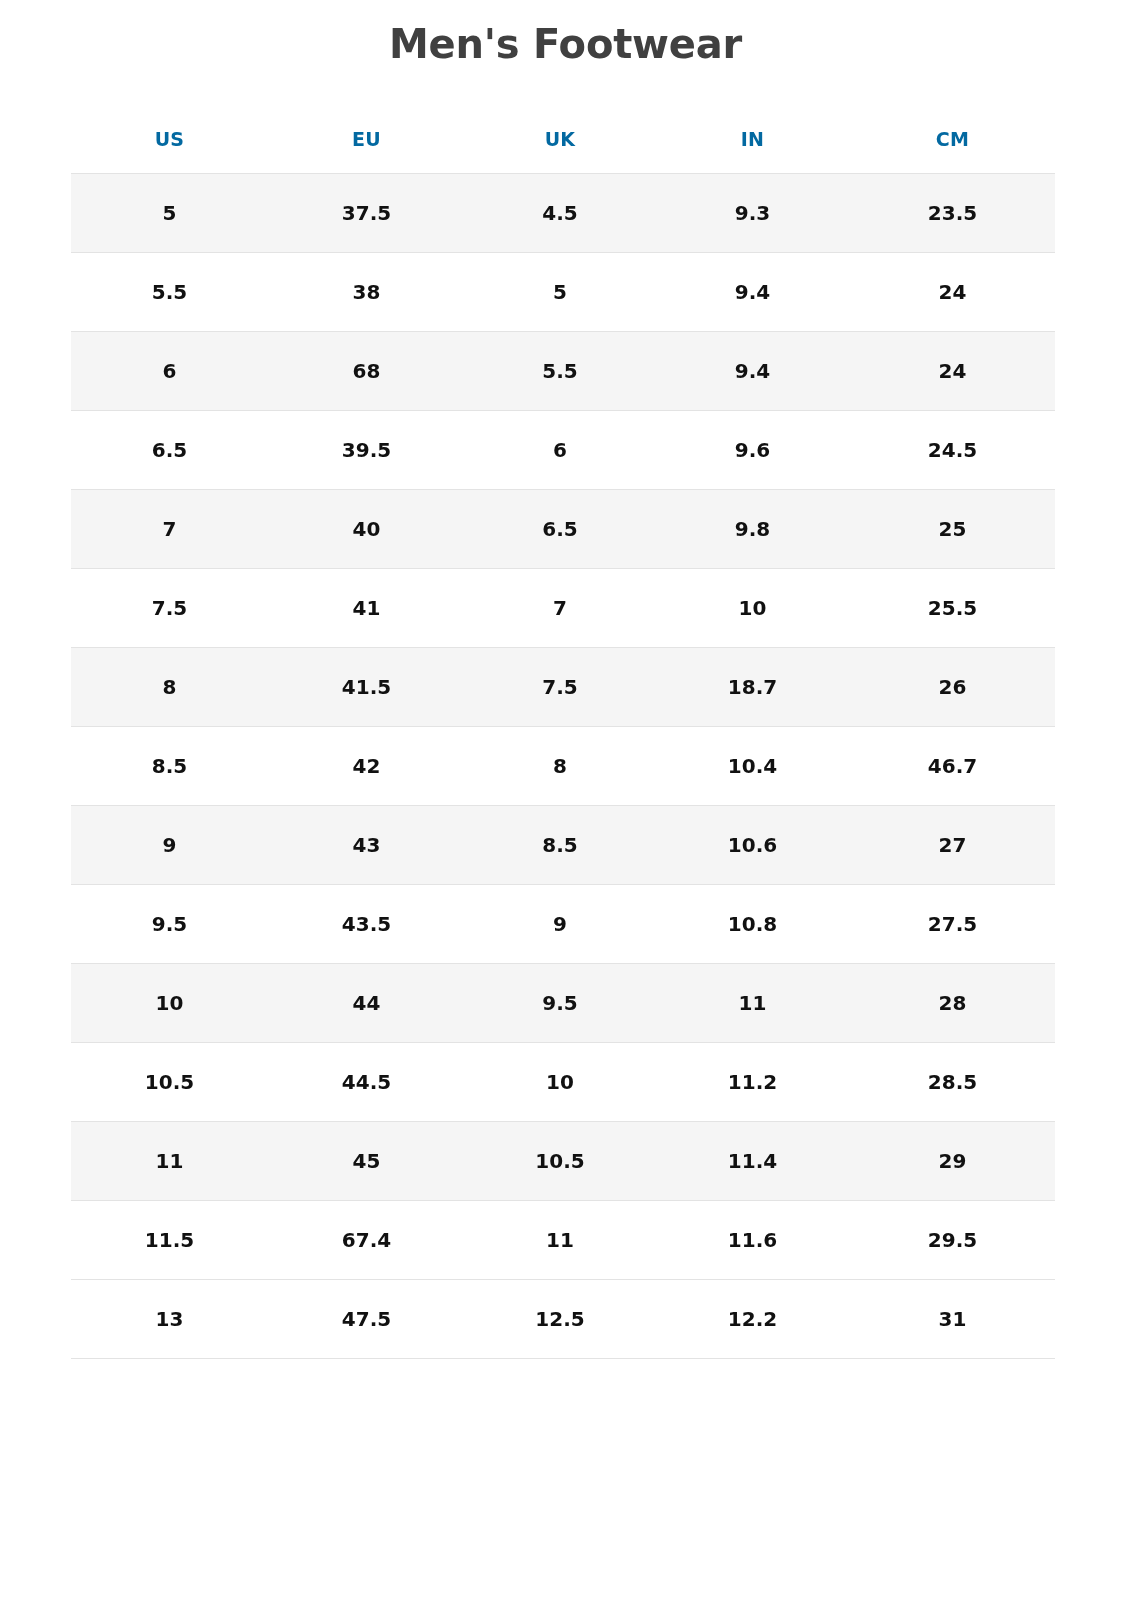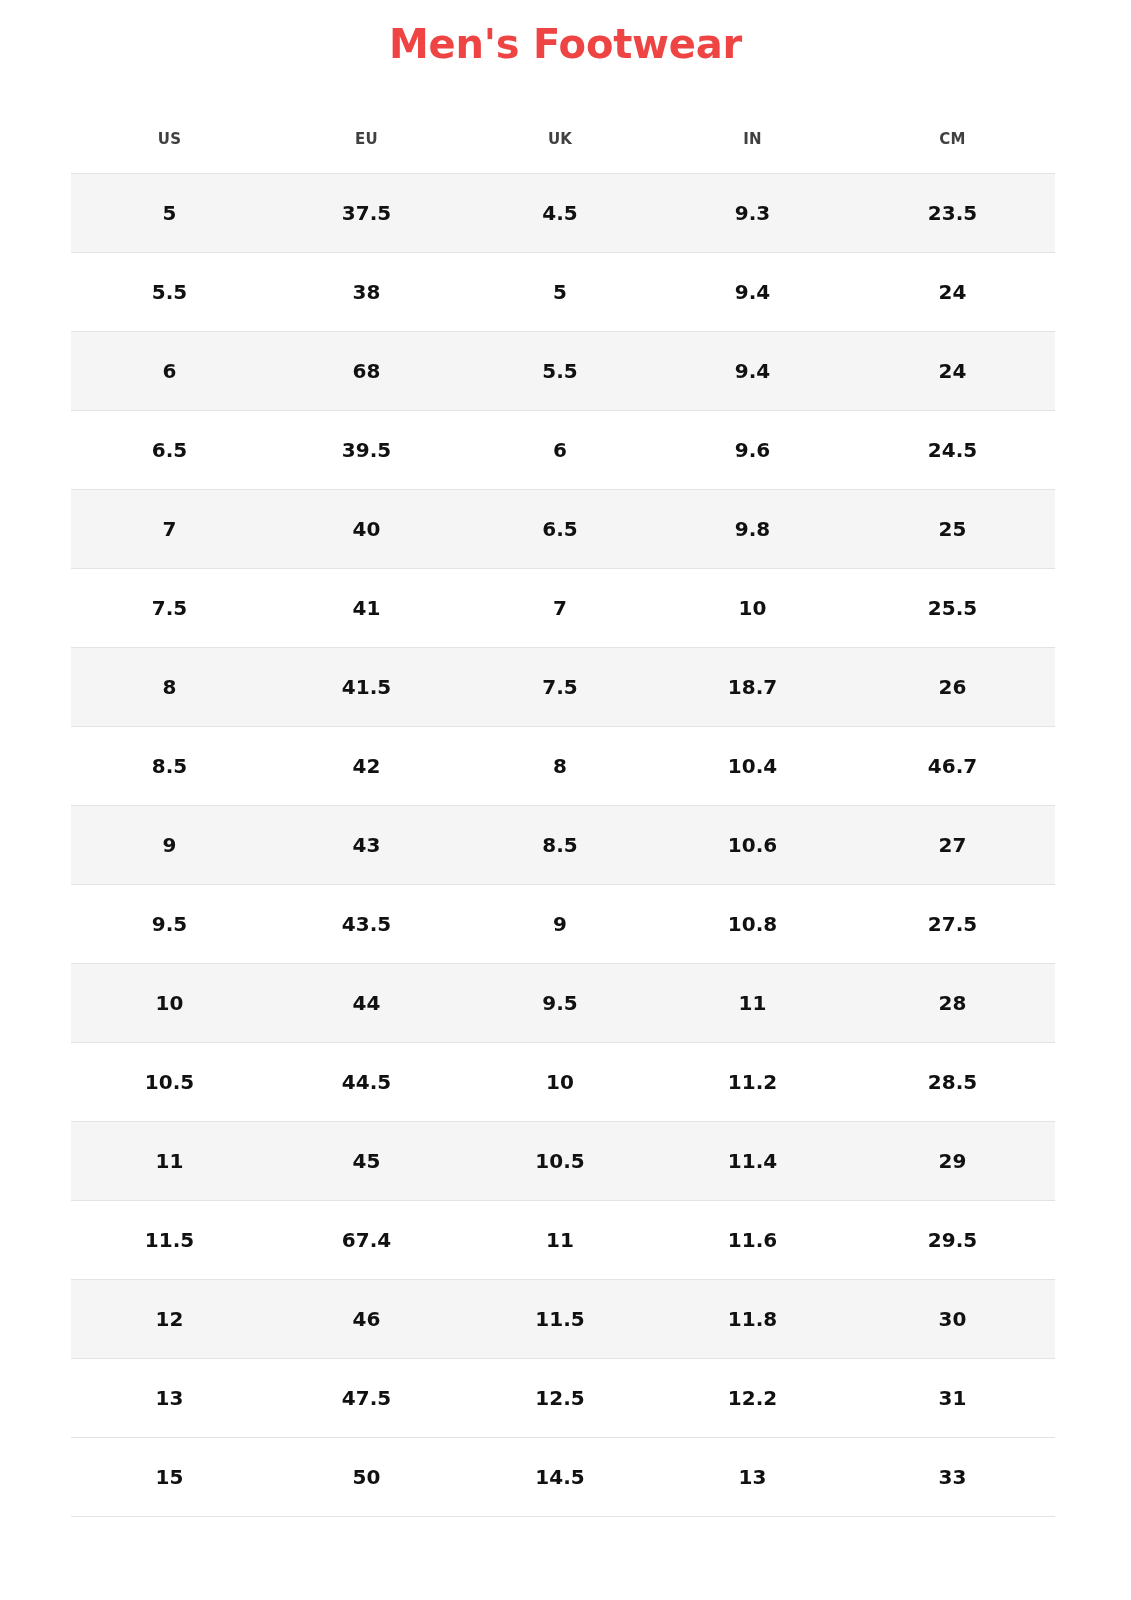--- a/index.html
+++ b/index.html
@@ -18,21 +18,21 @@
   .page {
     position: relative;
     width: 1131px;
     height: 1600px;
     box-sizing: border-box;
   }
 
   .page-title {
     width: 100%;
     text-align: center;
-    color: #ef4444;
+    color: #404040;
     font-family: "DejaVu Sans", "Liberation Sans", sans-serif;
     font-size: 40px;
     font-weight: bold;
     letter-spacing: -0.2px;
     line-height: 1;
     padding-top: 24px;
     margin: 0;
   }
 
   .table-wrap {
@@ -52,23 +52,23 @@
   table.size-chart col.c-eu { width: 197px; }
   table.size-chart col.c-uk { width: 190px; }
   table.size-chart col.c-in { width: 195px; }
   table.size-chart col.c-cm { width: 205px; }
 
   table.size-chart thead th {
     height: 69px;
     padding: 0;
     text-align: center;
     vertical-align: middle;
-    font-size: 15px;
+    font-size: 19px;
     font-weight: bold;
-    color: #404040;
+    color: #0369a1;
     background: #ffffff;
     border: none;
     letter-spacing: 0.2px;
   }
 
   table.size-chart tbody td {
     height: 78px;
     padding: 0;
     text-align: center;
     vertical-align: middle;
@@ -209,38 +209,24 @@
             <td>11.4</td>
             <td>29</td>
           </tr>
           <tr class="plain">
             <td>11.5</td>
             <td>67.4</td>
             <td>11</td>
             <td>11.6</td>
             <td>29.5</td>
           </tr>
-          <tr class="shaded">
-            <td>12</td>
-            <td>46</td>
-            <td>11.5</td>
-            <td>11.8</td>
-            <td>30</td>
-          </tr>
           <tr class="plain">
             <td>13</td>
             <td>47.5</td>
             <td>12.5</td>
             <td>12.2</td>
             <td>31</td>
           </tr>
-          <tr class="plain">
-            <td>15</td>
-            <td>50</td>
-            <td>14.5</td>
-            <td>13</td>
-            <td>33</td>
-          </tr>
         </tbody>
     </table>
   </div>
 
 </div>
 
 </body></html>

